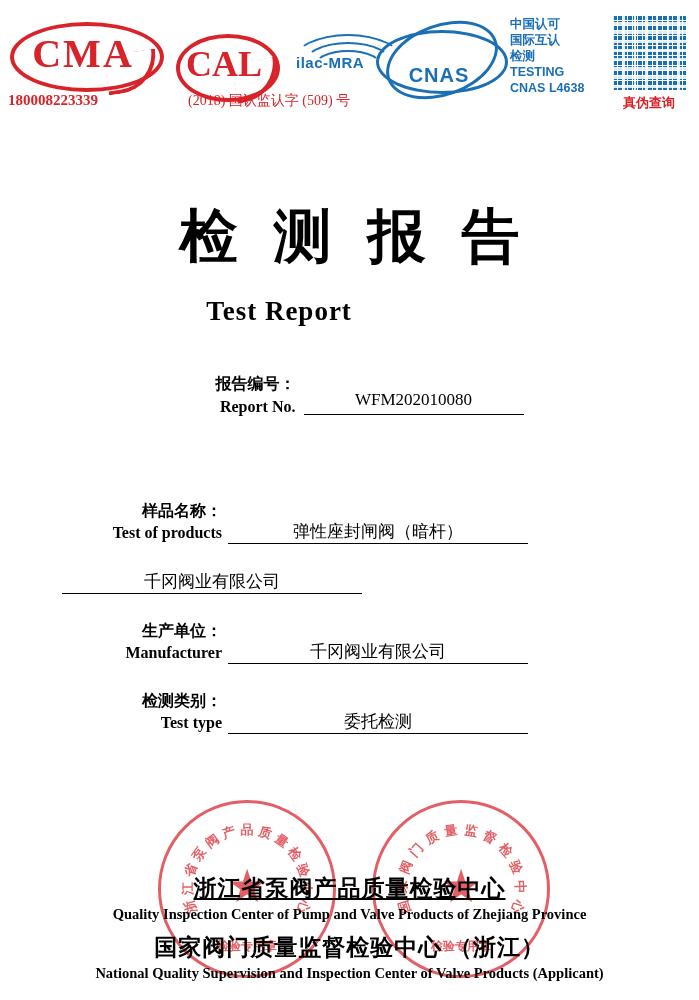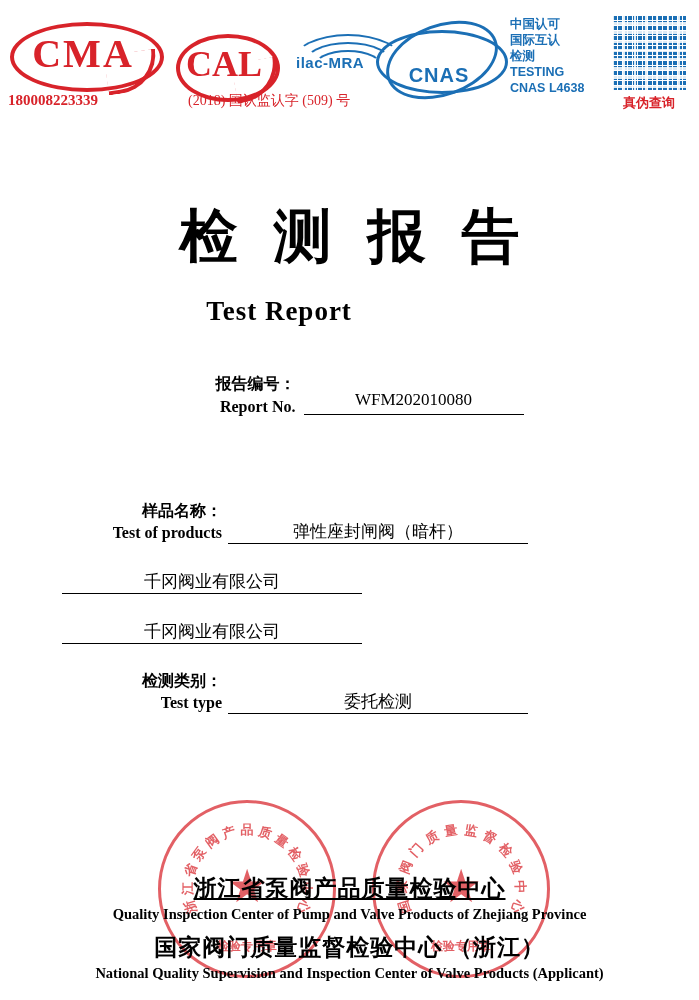--- a/index.html
+++ b/index.html
@@ -468,20 +468,24 @@
       <span class="en">Test of products</span>
     </div>
     <div class="field-value">弹性座封闸阀（暗杆）</div>
   </div>
 
   <div class="field-row">
     <div class="field-value">千冈阀业有限公司</div>
   </div>
 
   <div class="field-row">
+    <div class="field-label">
+      <span class="cn">生产单位：</span>
+      <span class="en">Manufacturer</span>
+    </div>
     <div class="field-value">千冈阀业有限公司</div>
   </div>
 
   <div class="field-row">
     <div class="field-label">
       <span class="cn">检测类别：</span>
       <span class="en">Test type</span>
     </div>
     <div class="field-value">委托检测</div>
   </div>

